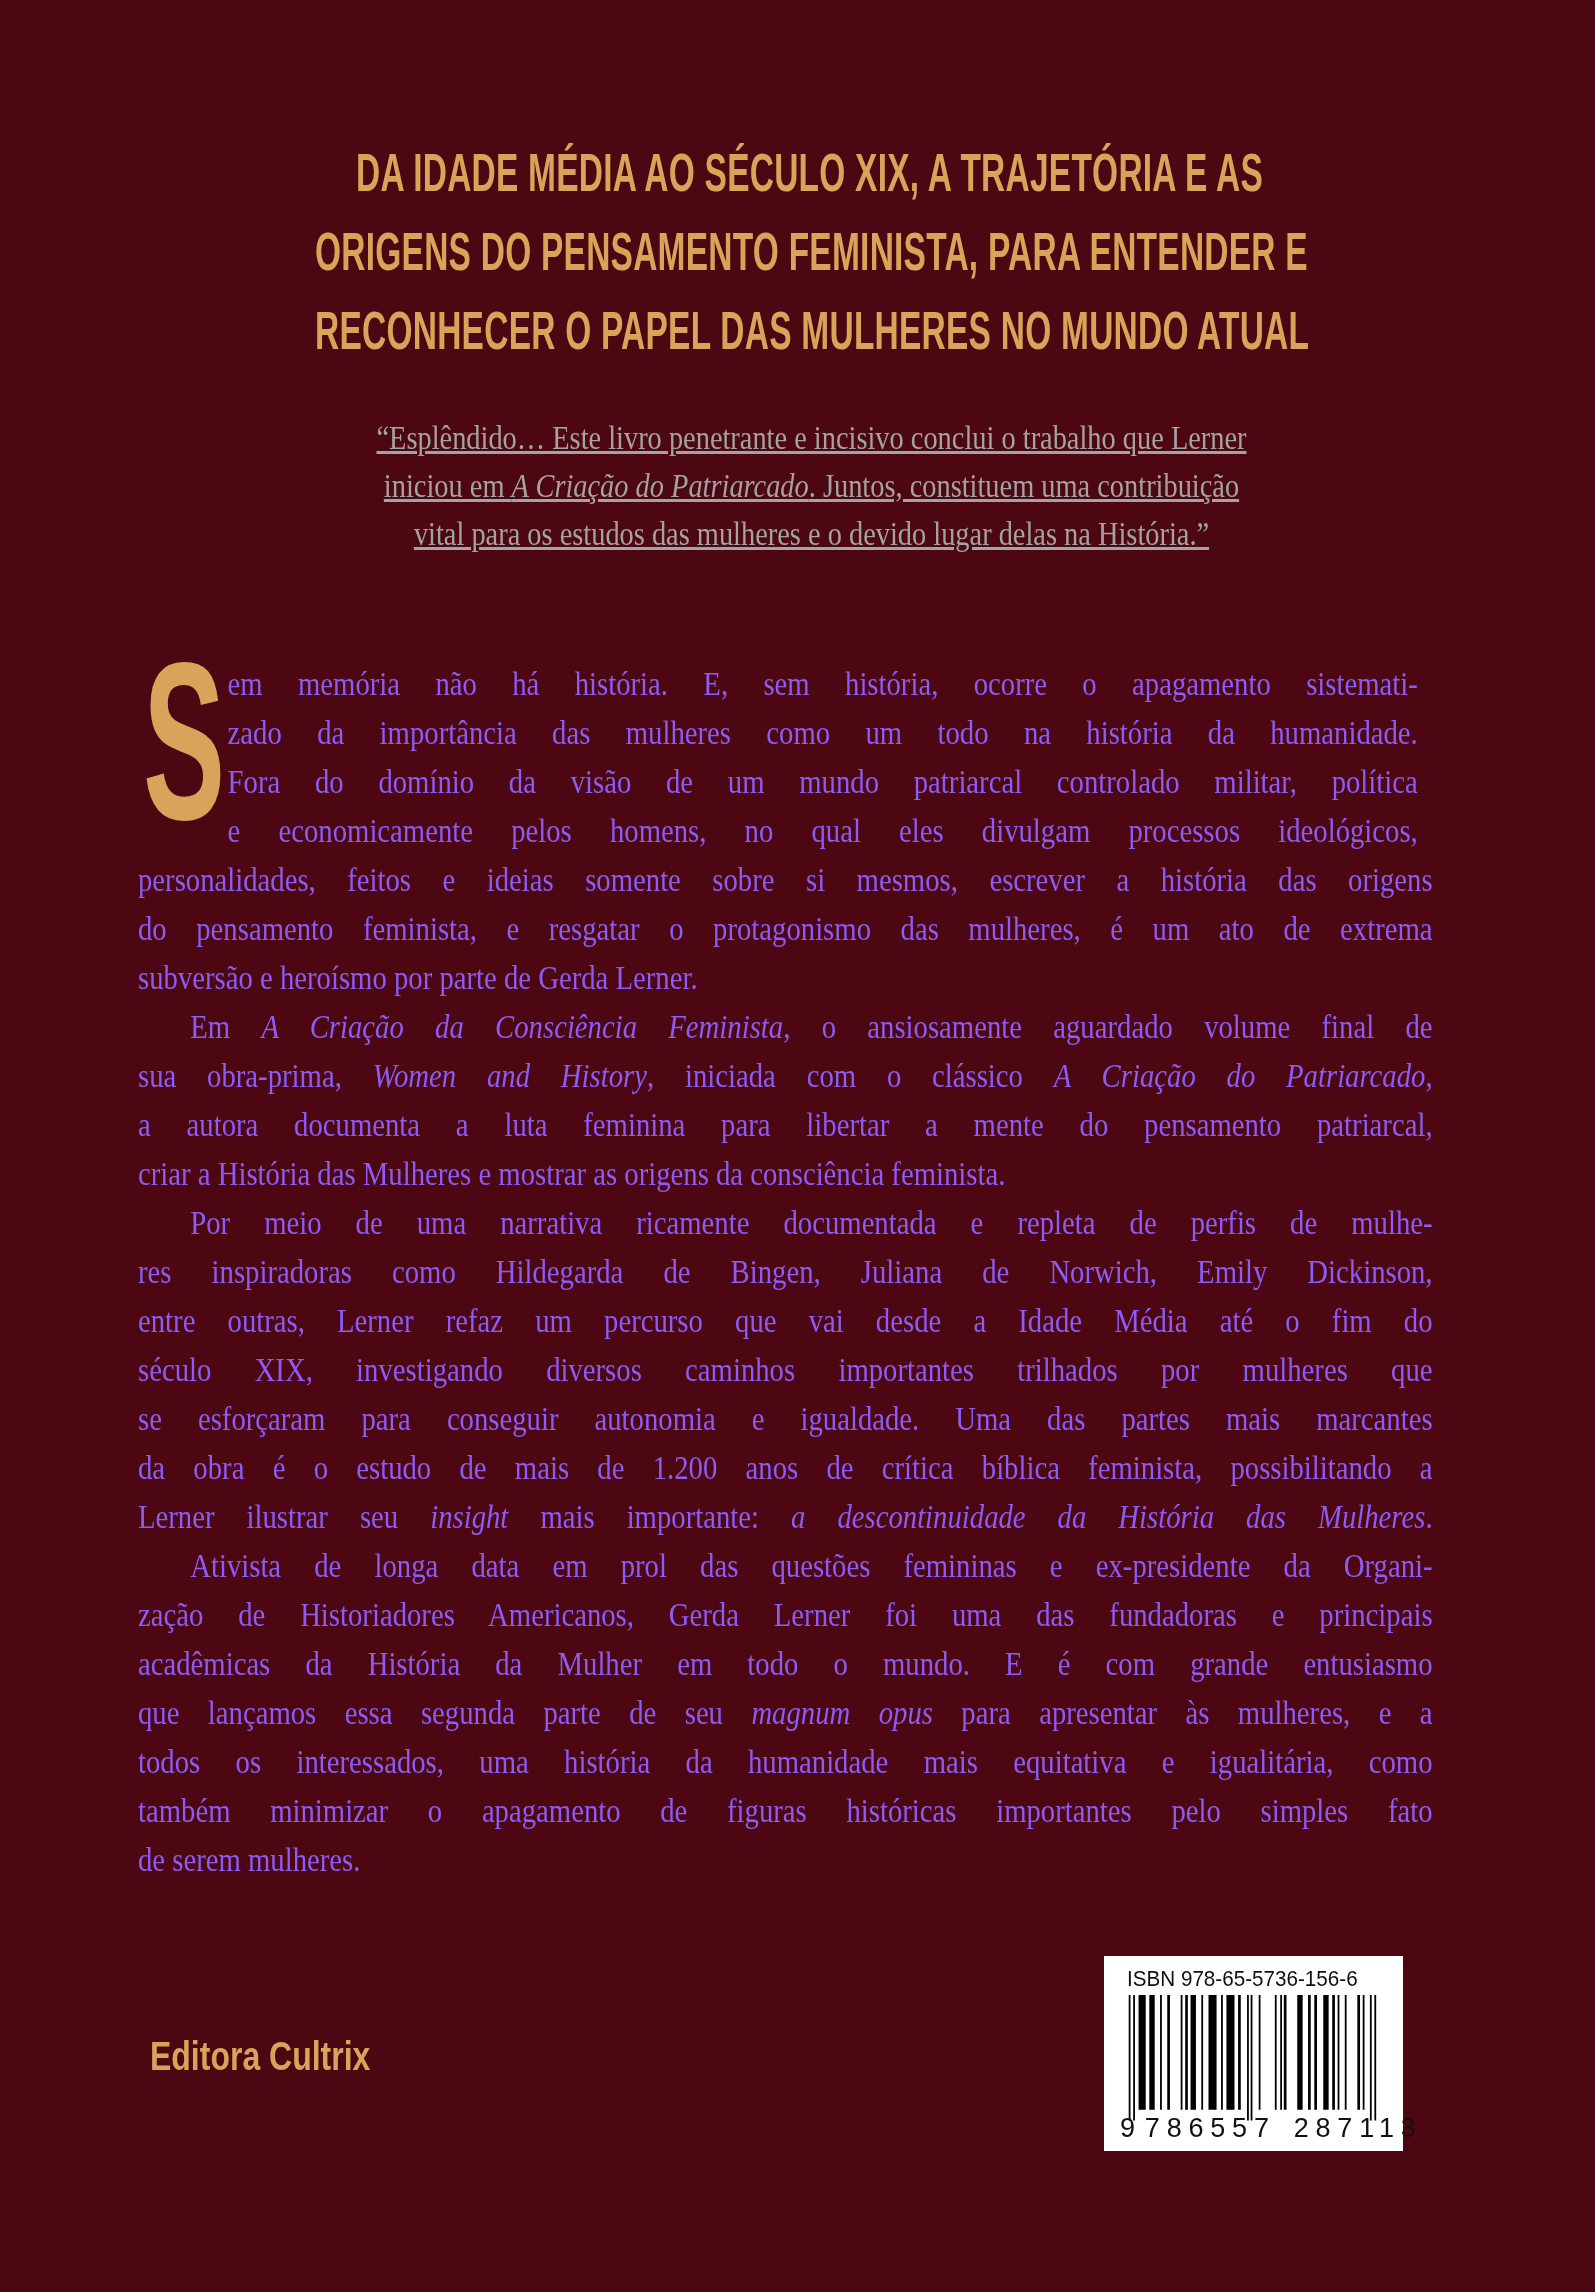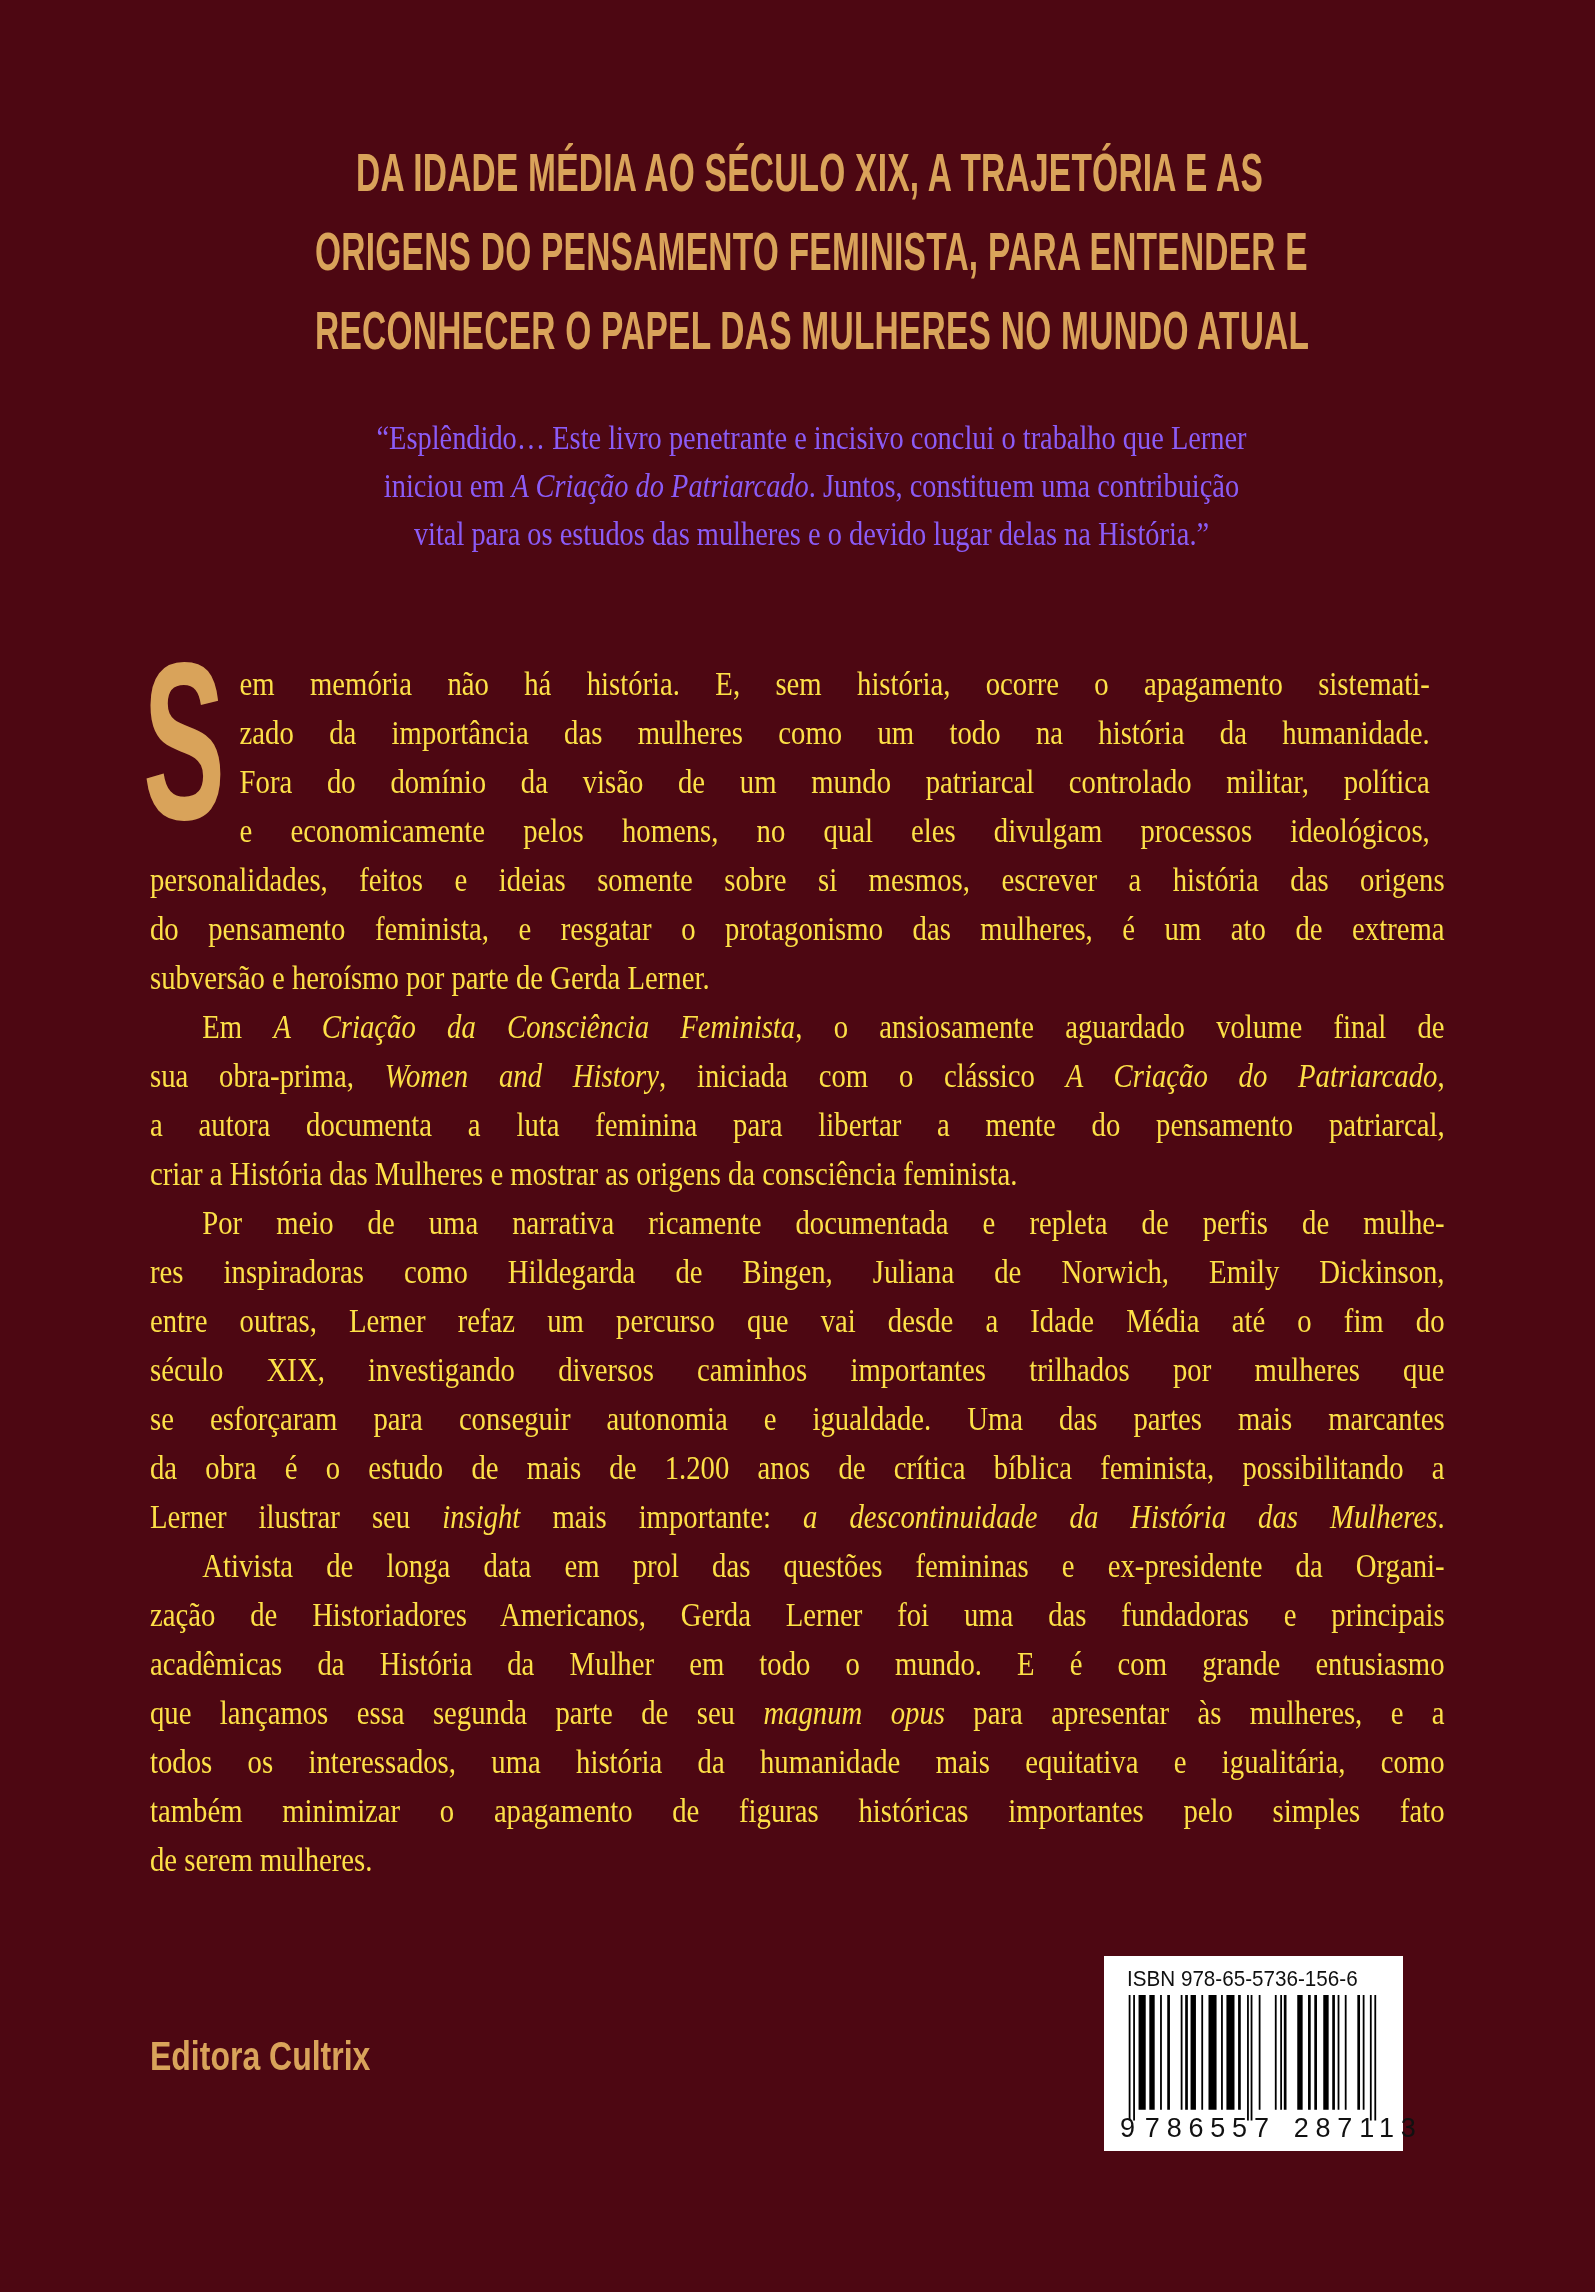--- a/index.html
+++ b/index.html
@@ -33,46 +33,47 @@
     white-space: nowrap;
     transform: scaleX(0.62);
     transform-origin: center;
     letter-spacing: 0.4px;
   }
   .quote {
     position: absolute;
     left: 179px;
     top: 414px;
     width: 1265px;
-    color: #8b5cf6;
+    color: #a3a3a3;
     font-size: 33px;
+    text-decoration: underline;
   }
   .quote .q-line {
     display: block;
     text-align: center;
     height: 48px;
     line-height: 48px;
     white-space: nowrap;
     transform: scaleX(0.86);
     transform-origin: center;
   }
   .quote .q-attr {
     display: block;
     text-align: right;
     height: 50px;
     line-height: 50px;
     font-style: italic;
     white-space: nowrap;
   }
   .body-text {
     position: absolute;
-    left: 150px;
+    left: 138px;
     top: 660px;
     width: 1294px;
-    color: #fde047;
+    color: #8b5cf6;
     font-size: 33px;
     font-family: Liberation Serif, serif;
   }
   .body-line {
     display: block;
     height: 49px;
     line-height: 49px;
     white-space: nowrap;
     transform: scaleX(0.87);
     transform-origin: left center;

